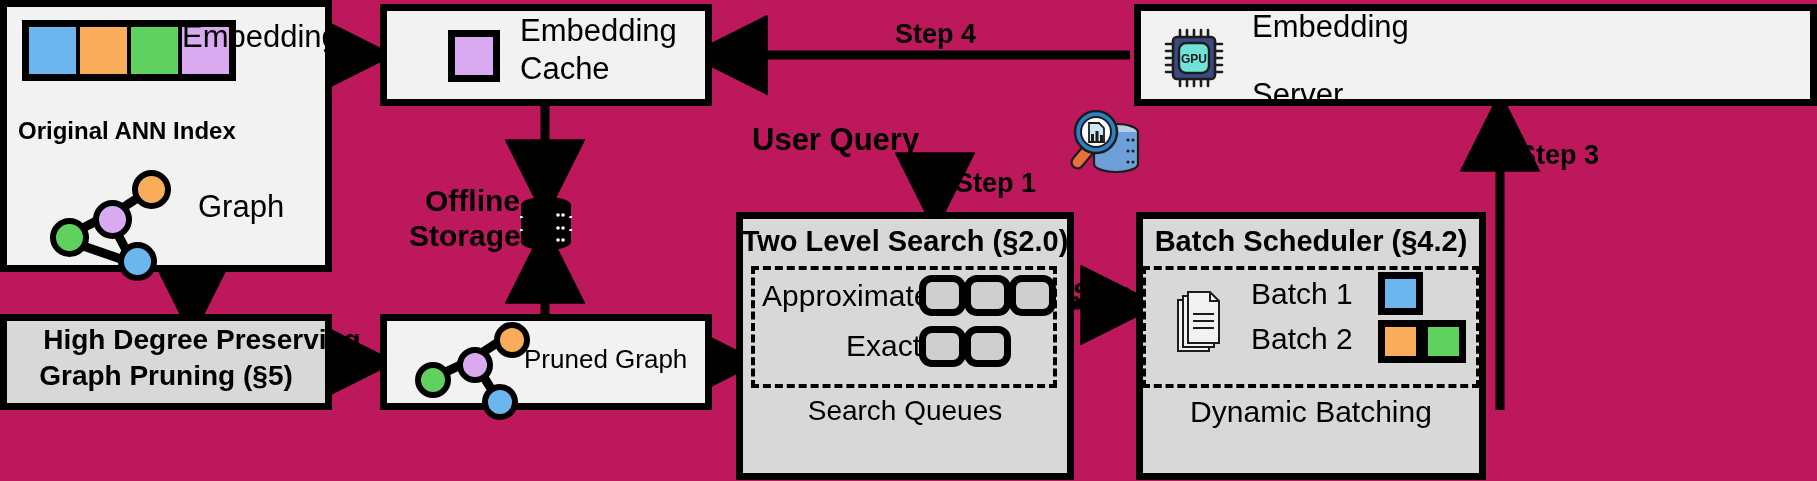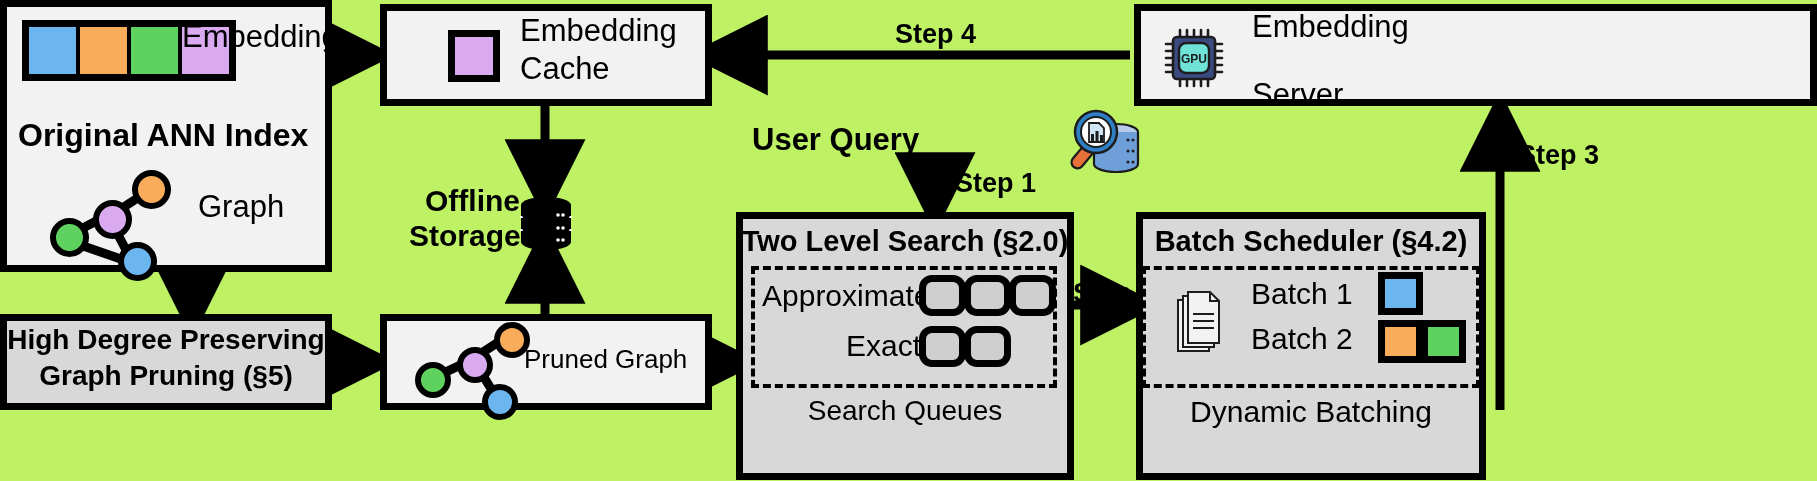--- a/index.html
+++ b/index.html
@@ -8,21 +8,21 @@
     background: #ffffff;
   }
   body {
     font-family: "Liberation Sans", sans-serif;
     color: #000000;
   }
   #canvas {
     position: relative;
     width: 1817px;
     height: 481px;
-    background: #bef264;
+    background: #be185d;
     overflow: hidden;
   }
   .box {
     position: absolute;
     box-sizing: border-box;
     border: 7px solid #000000;
     background: #f2f2f2;
   }
   .box.gray {
     background: #d8d8d8;
@@ -142,38 +142,38 @@
 
   <div class="swatch-strip" style="left:22px; top:20px;">
     <div class="swatch" style="background:#6cb6f0;"></div>
     <div class="swatch" style="background:#f9ad5a;"></div>
     <div class="swatch" style="background:#5fd15f;"></div>
     <div class="swatch" style="background:#d9aaf0;"></div>
   </div>
 
   <div class="lbl" style="left:182px; top:20px; font-size:31px;">Embedding</div>
 
-  <div class="lbl bold" style="left:18px; top:118px; font-size:32px;">Original ANN Index</div>
+  <div class="lbl bold" style="left:18px; top:118px; font-size:24px;">Original ANN Index</div>
 
   <div style="position:absolute; left:40px; top:170px; width:130px; height:96px;">
     <div class="edge" style="left:27px; top:62px; width:48px; transform:rotate(-28deg);"></div>
     <div class="edge" style="left:66px; top:44px; width:47px; transform:rotate(-33deg);"></div>
     <div class="edge" style="left:30px; top:67px; width:64px; transform:rotate(19deg);"></div>
     <div class="edge" style="left:72px; top:49px; width:39px; transform:rotate(62deg);"></div>
     <div class="node" style="left:92px; top:0px; width:39px; height:39px; background:#f9ad5a;"></div>
     <div class="node" style="left:53px; top:30px; width:39px; height:39px; background:#d9aaf0;"></div>
     <div class="node" style="left:10px; top:48px; width:39px; height:39px; background:#5fd15f;"></div>
     <div class="node" style="left:78px; top:72px; width:39px; height:39px; background:#6cb6f0;"></div>
   </div>
 
   <div class="lbl" style="left:198px; top:190px; font-size:31px;">Graph</div>
 
   <div class="box gray" style="left:0px; top:314px; width:332px; height:96px;">
   </div>
-  <div class="lbl bold ctr" style="left:0px; top:324px; width:332px; font-size:28px;">High Degree Preserving</div>
+  <div class="lbl bold ctr" style="left:0px; top:324px; width:332px; font-size:28px;padding-left:36px;">High Degree Preserving</div>
   <div class="lbl bold ctr" style="left:0px; top:360px; width:332px; font-size:28px;">Graph Pruning (§5)</div>
 
   <div class="box" style="left:380px; top:4px; width:332px; height:102px;">
   </div>
   <div class="sq" style="left:448px; top:30px; width:52px; height:52px; background:#d9aaf0;"></div>
   <div class="lbl" style="left:520px; top:14px; font-size:31px;">Embedding</div>
   <div class="lbl" style="left:520px; top:52px; font-size:31px;">Cache</div>
 
   <div class="lbl bold" style="left:425px; top:184px; font-size:30px;">Offline</div>
   <div class="lbl bold" style="left:409px; top:219px; font-size:30px;">Storage</div>

